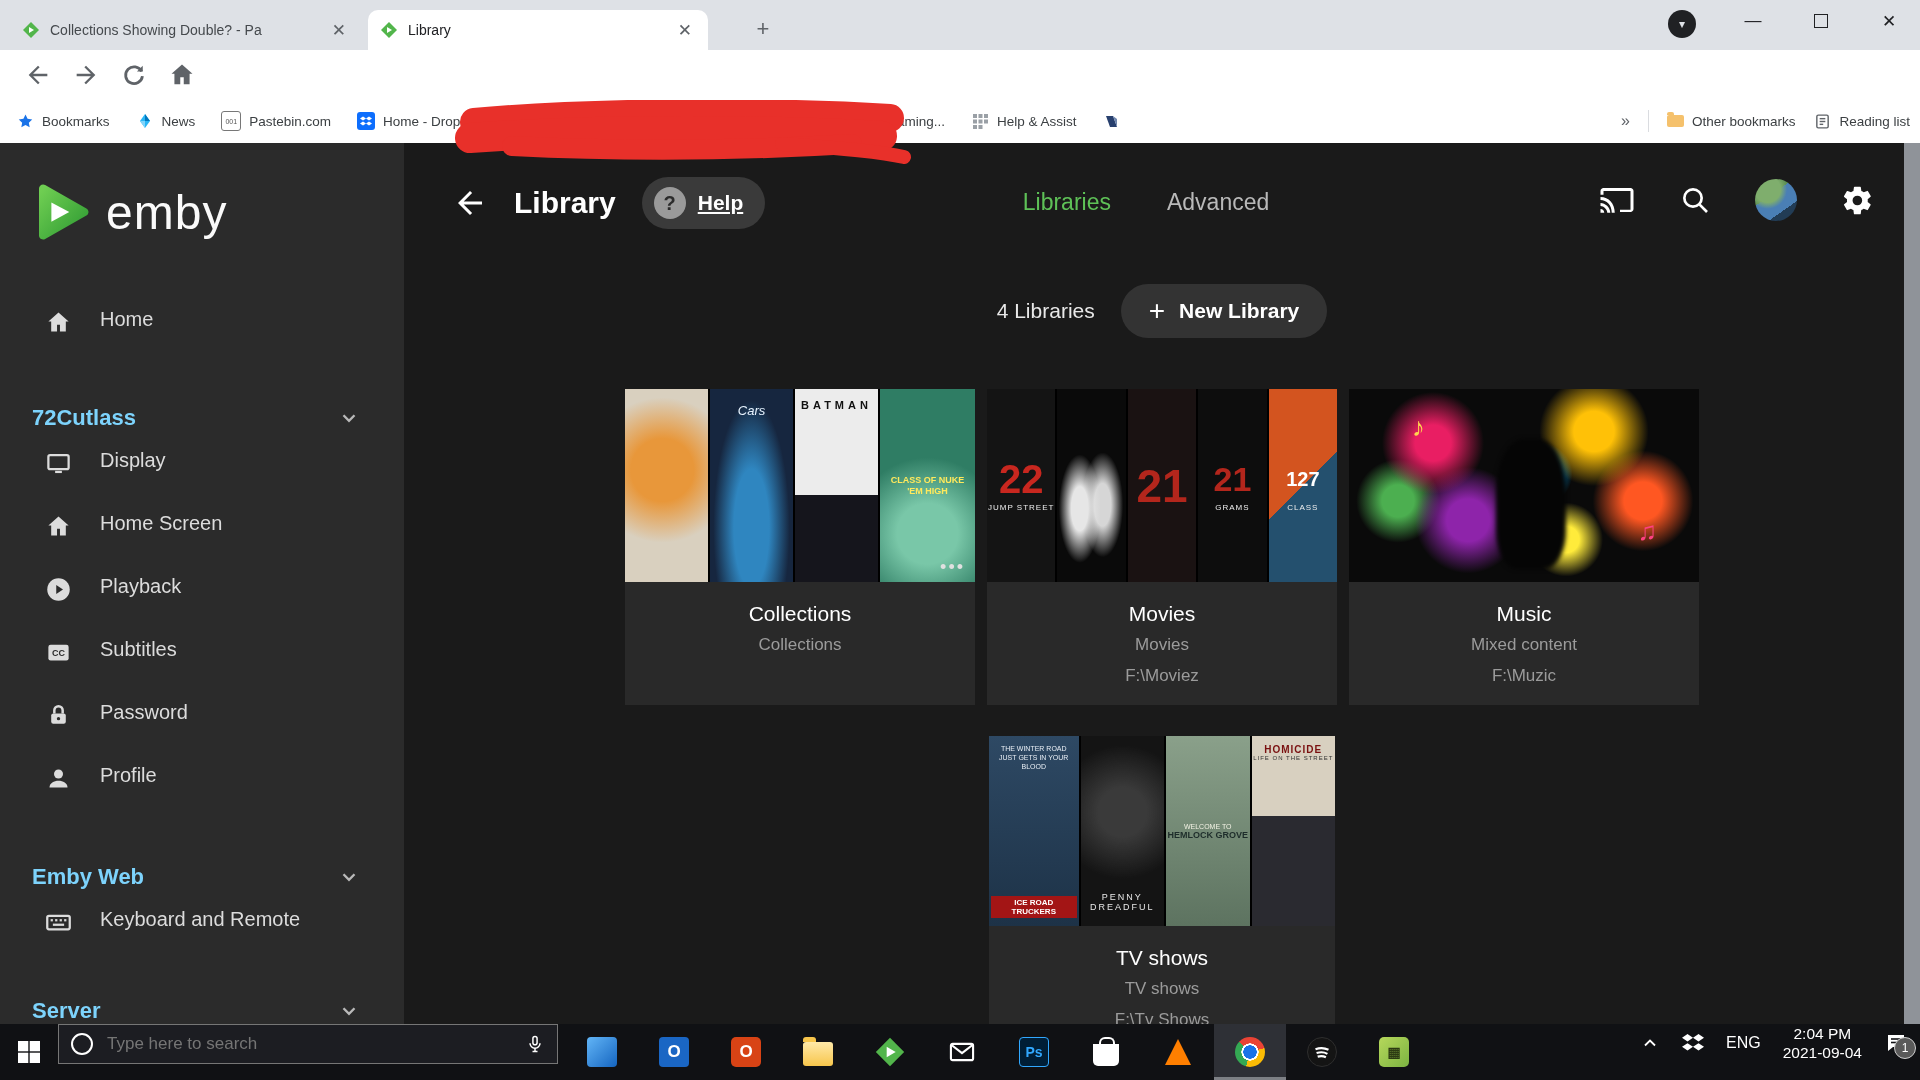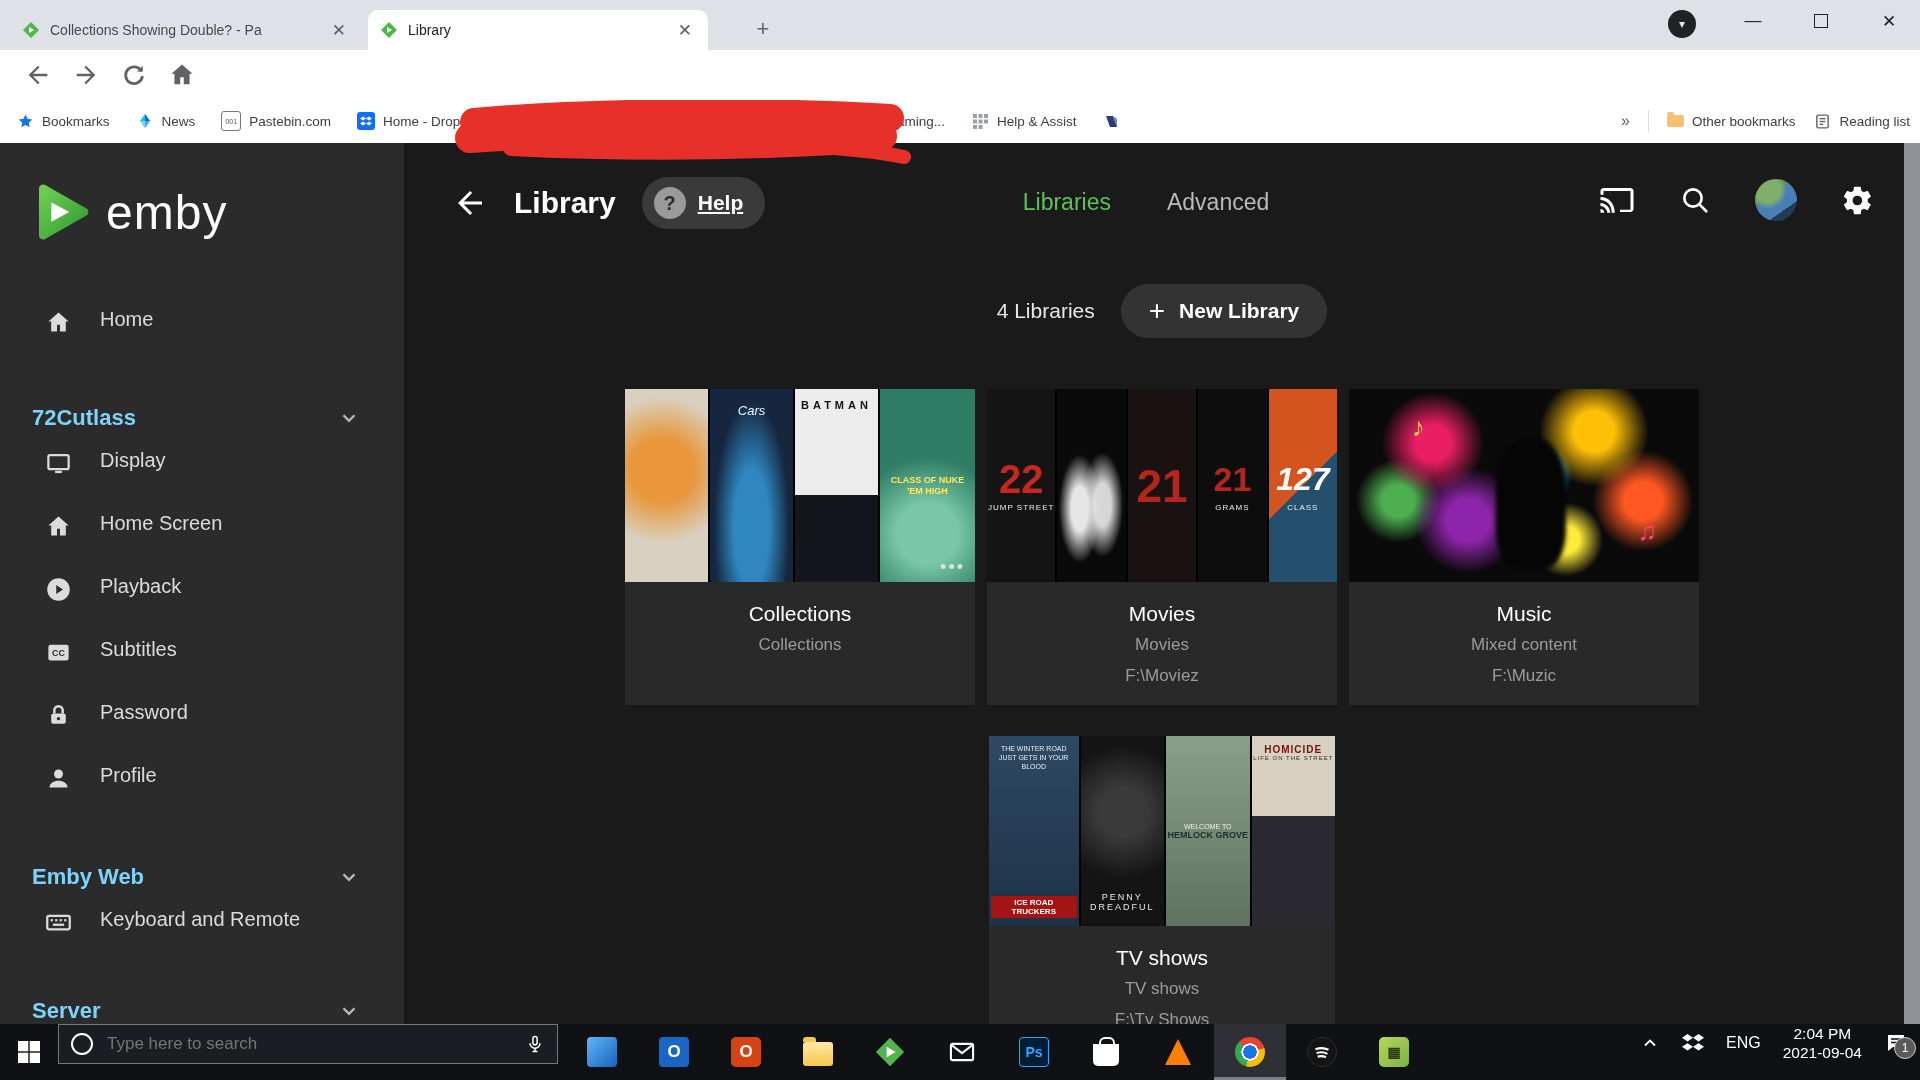--- a/index.html
+++ b/index.html
@@ -589,21 +589,21 @@
               </div>
               <div class="tile m-t2"></div>
               <div class="tile m-t3">
                 <span class="big-num" style="font-size:46px;">21</span>
               </div>
               <div class="tile m-t4">
                 <span class="big-num" style="font-size:34px;">21</span>
                 <span class="small-cap">GRAMS</span>
               </div>
               <div class="tile m-t5">
-                <span class="big-num" style="font-size:32px;font-style:italic;">127</span>
+                <span class="big-num" style="font-size:20px;">127</span>
                 <span class="small-cap">CLASS</span>
               </div>
             </div>
             <div class="card-footer">
               <div class="card-title">Movies</div>
               <div class="card-sub">Movies</div>
               <div class="card-sub">F:\Moviez</div>
             </div>
           </div>
 

